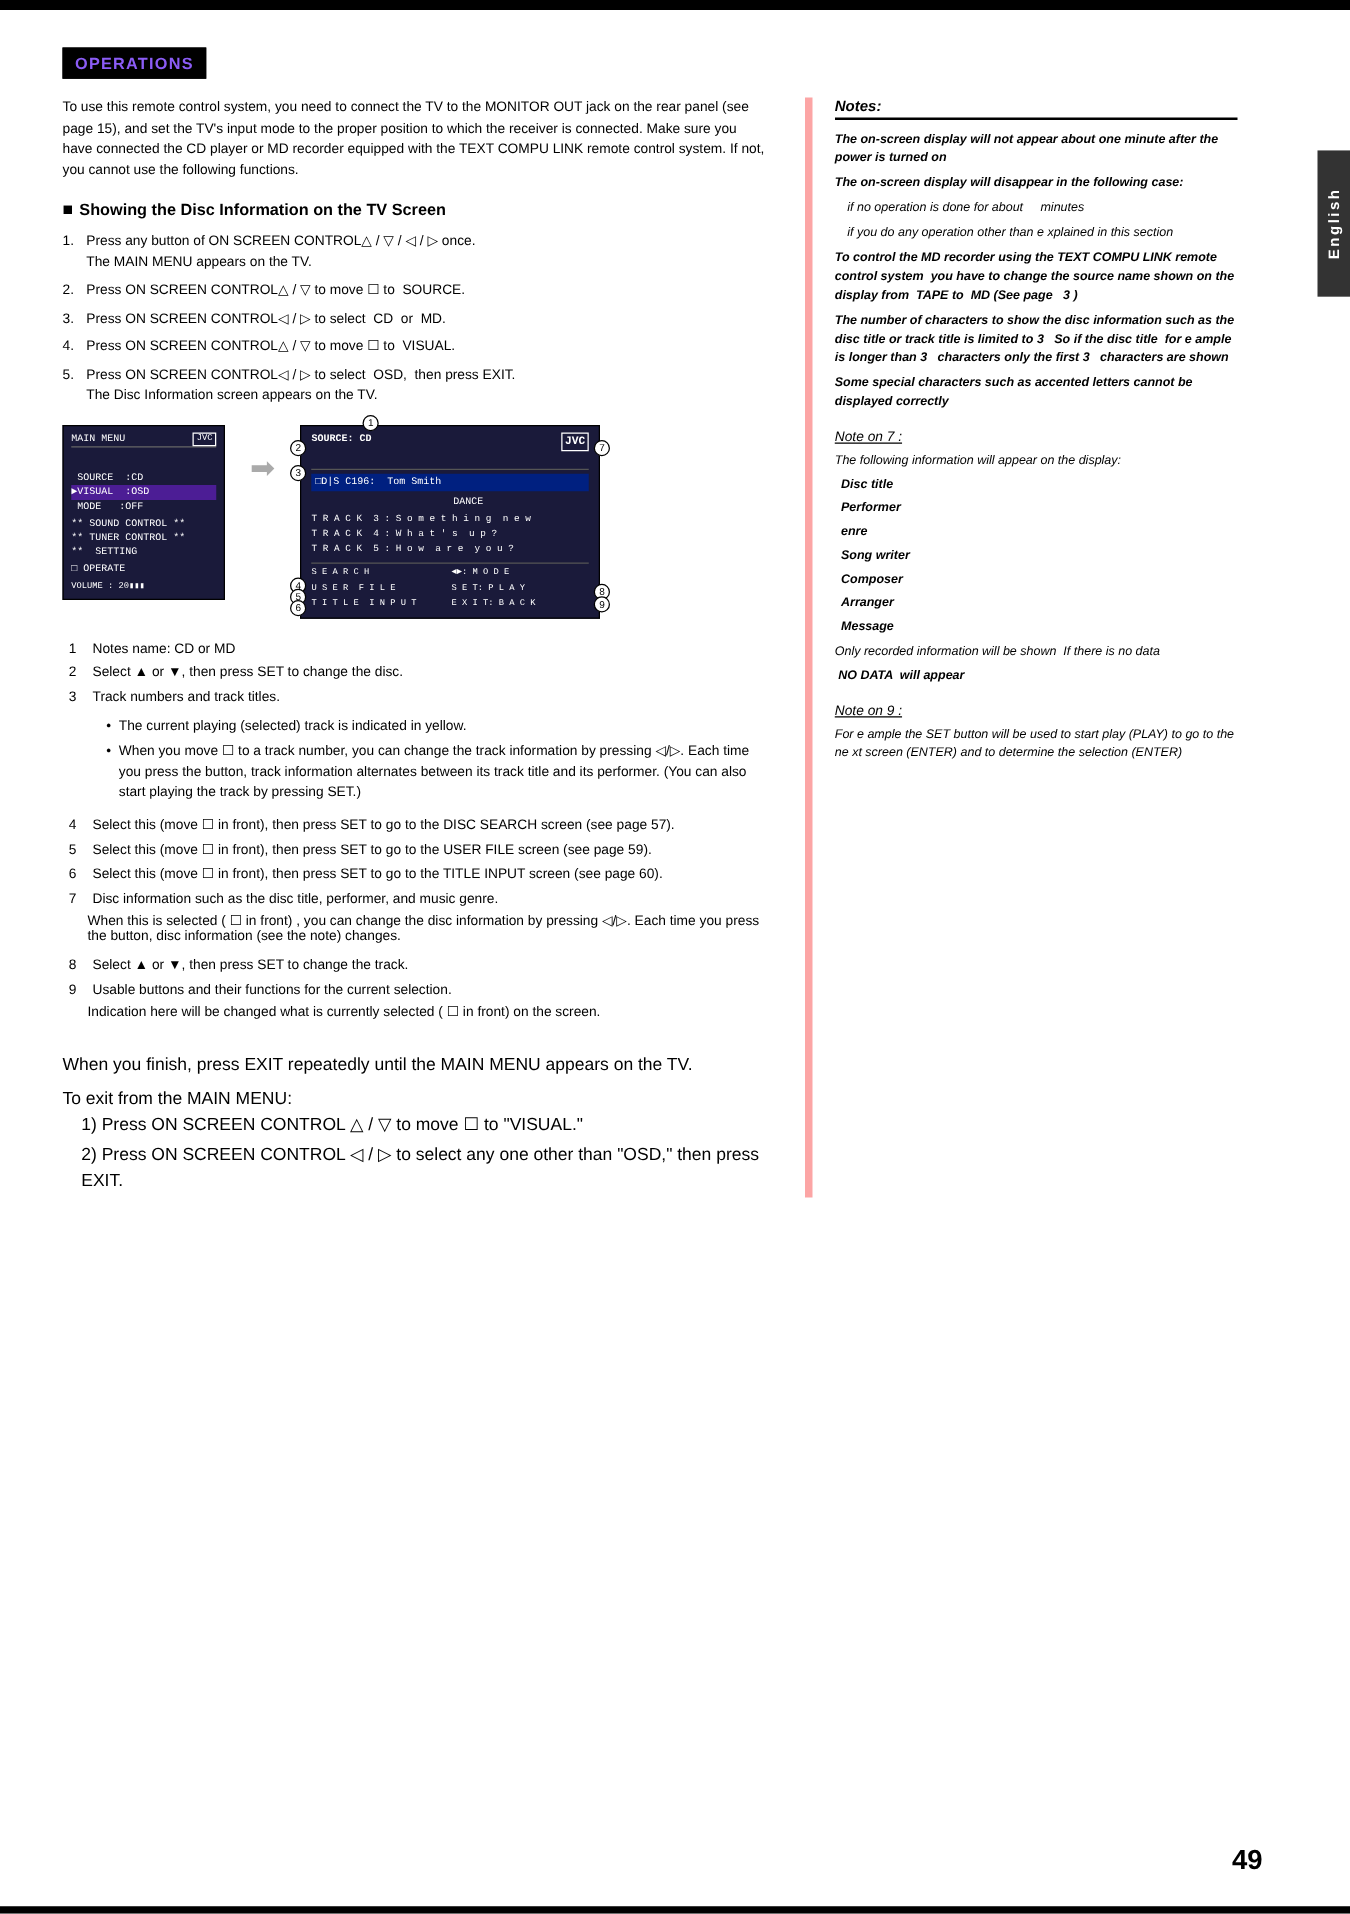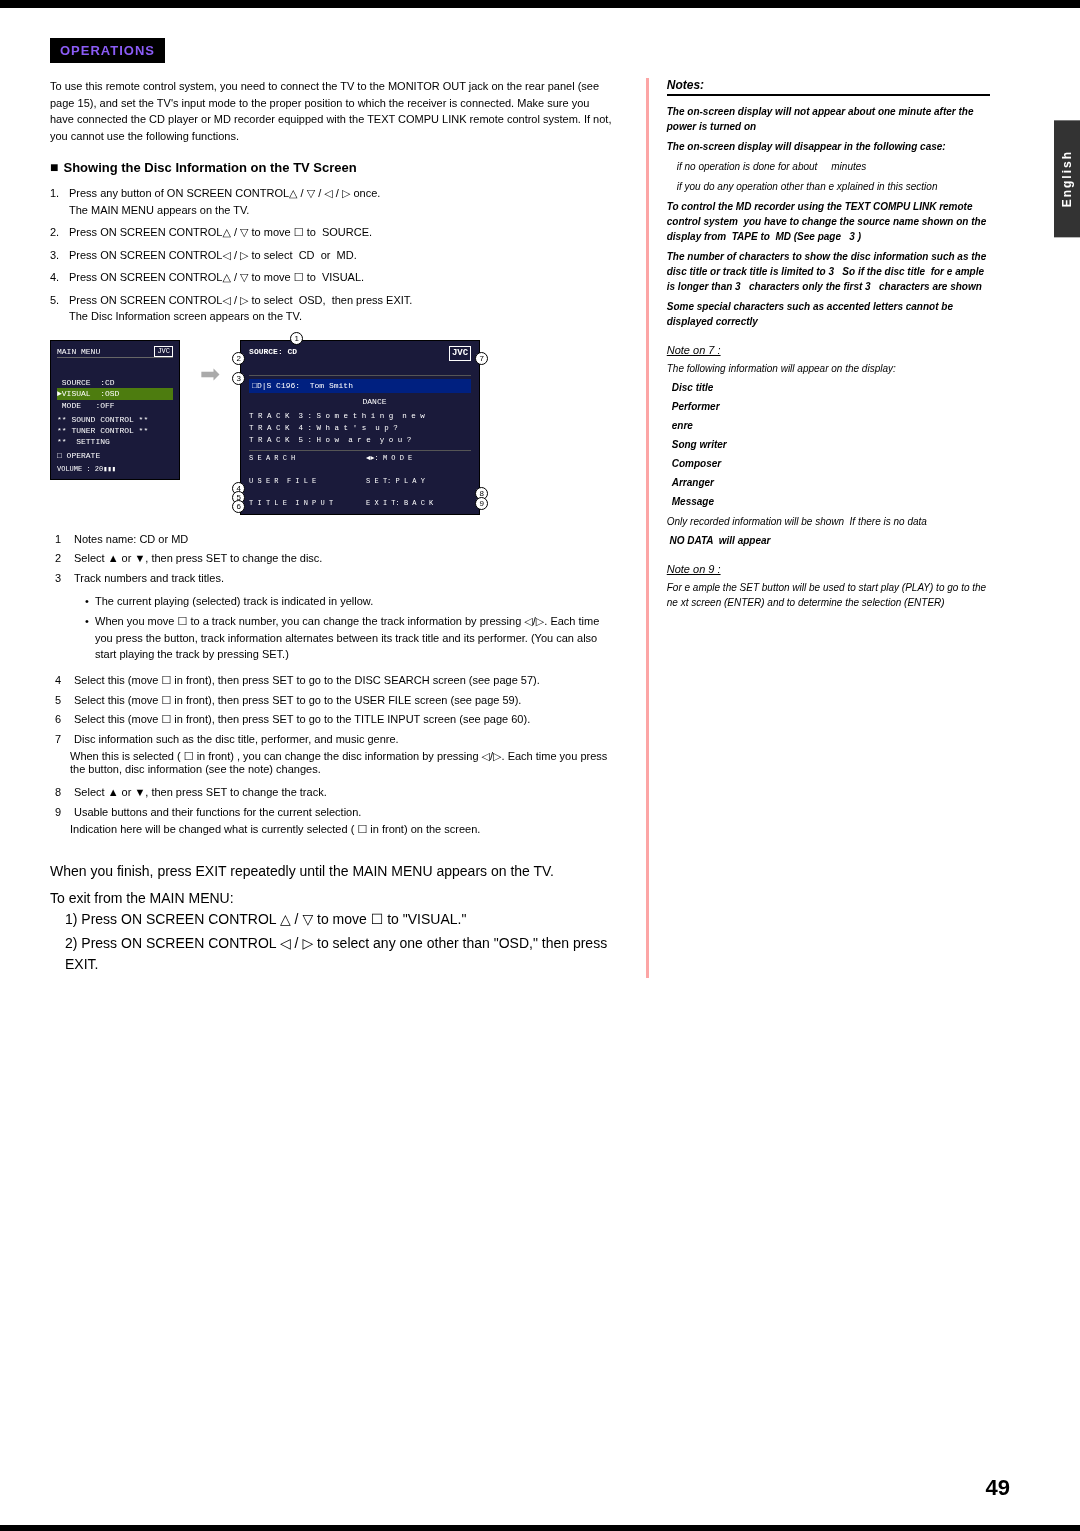--- a/index.html
+++ b/index.html
@@ -56,21 +56,21 @@
       gap: 30px;
     }
 
     .left-col {
       flex: 1.4;
     }
 
     .right-col {
       flex: 0.8;
       padding-left: 18px;
-      border-left: 3px solid #fca5a5;
+      border-left: 6px solid #fca5a5;
     }
 
     
     .operations-header {
       border: 2px solid #000;
       background: #000;
       color: #8b5cf6;
       font-weight: bold;
       font-size: 13px;
       padding: 3px 8px;
@@ -164,21 +164,21 @@
 
     .main-menu-box .mm-title {
       font-size: 8px;
       border-bottom: 1px solid #666;
       margin-bottom: 19px;
       display: flex;
       justify-content: space-between;
     }
 
     .main-menu-box .mm-highlighted {
-      background: #4d7c0f;
+      background: #4c1d95;
       color: #fff;
     }
 
     .arrow-right {
       font-size: 24px;
       color: #aaa;
       margin-top: 20px;
     }
 
     .source-screen {
@@ -214,21 +214,21 @@
     }
 
     .source-screen .src-tracks {
       font-size: 7.5px;
       line-height: 1.6;
     }
 
     .source-screen .src-footer {
       display: grid;
       grid-template-columns: 1fr 1fr;
-      gap: 12px;
+      gap: 2px;
       margin-top: 4px;
       border-top: 1px solid #555;
       padding-top: 2px;
       font-size: 7px;
     }
 
     .source-screen .jvc-logo {
       font-size: 9px;
       font-weight: bold;
       border: 1px solid #fff;

